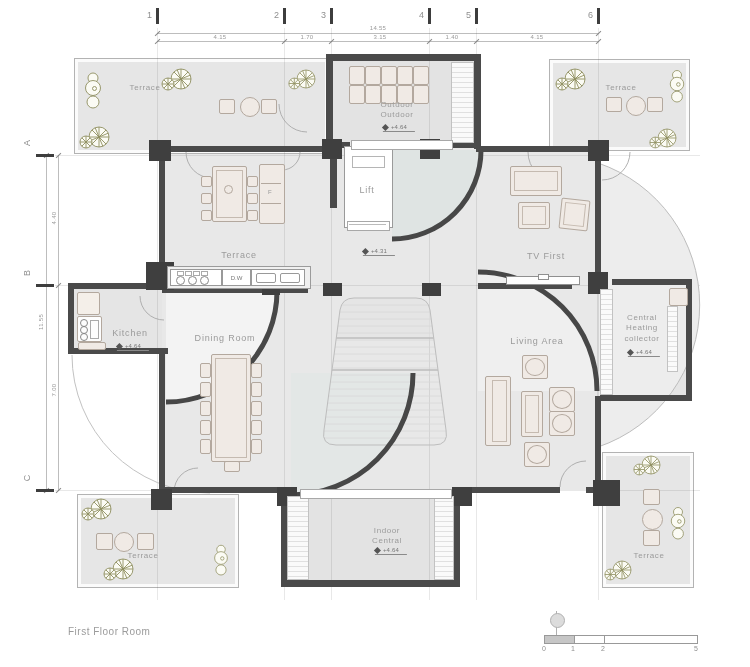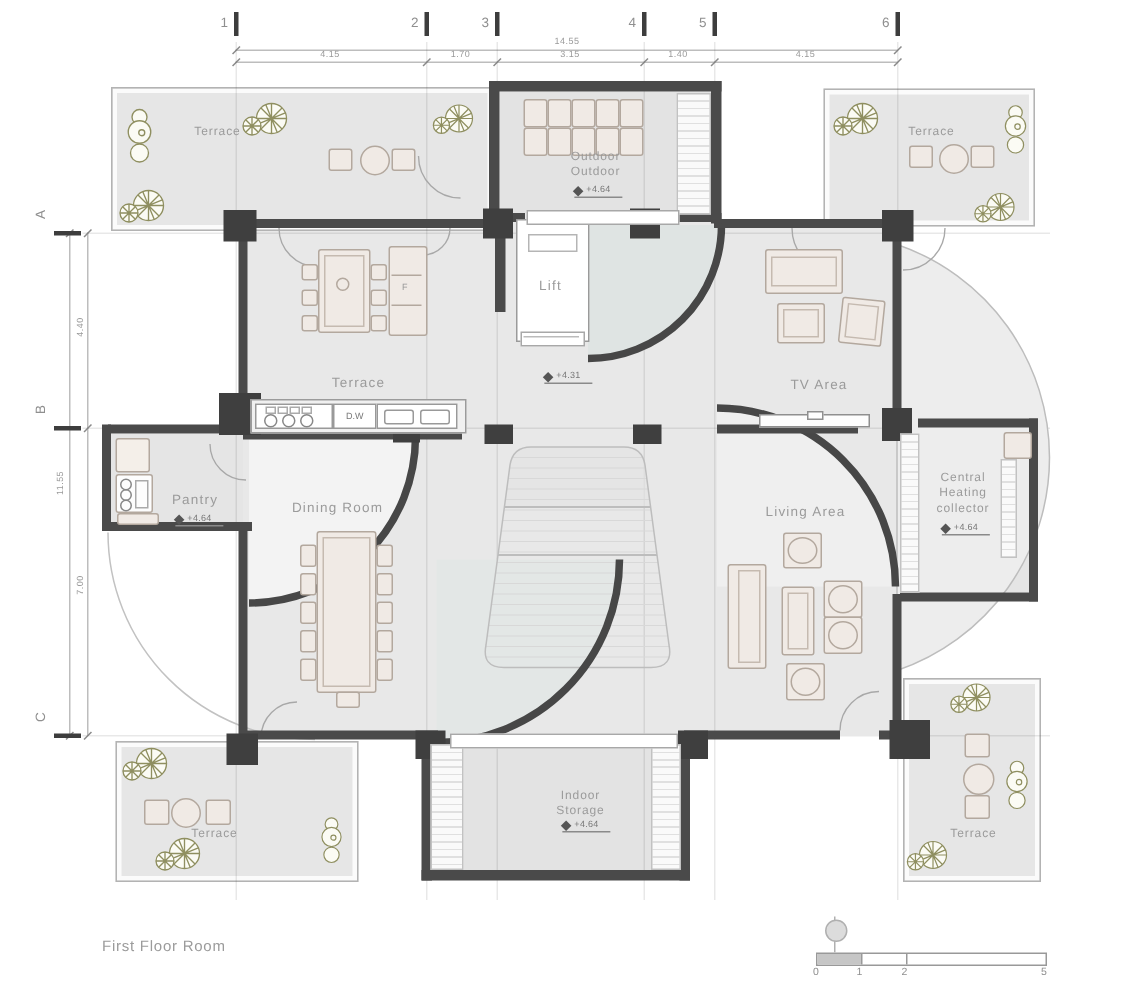--- a/index.html
+++ b/index.html
@@ -369,26 +369,26 @@
   <div class="fc" style="left:642px;top:509px;width:19px;height:19px;"></div>
   <div class="f" style="left:643px;top:530px;width:15px;height:14px;"></div>
 
   <div class="lbl small" style="left:145px;top:88px;">Terrace</div>
   <div class="lbl small" style="left:621px;top:88px;">Terrace</div>
   <div class="lbl small" style="left:143px;top:556px;">Terrace</div>
   <div class="lbl small" style="left:649px;top:556px;">Terrace</div>
   <div class="lbl small" style="left:397px;top:110px;width:58px;white-space:normal;">Outdoor Outdoor</div>
   <div class="lbl" style="left:367px;top:191px;">Lift</div>
   <div class="lbl" style="left:239px;top:256px;">Terrace</div>
-  <div class="lbl" style="left:546px;top:257px;">TV Area</div>
-  <div class="lbl" style="left:130px;top:334px;">Pantry</div>
+  <div class="lbl" style="left:546px;top:257px;">TV First</div>
+  <div class="lbl" style="left:130px;top:334px;">Kitchen</div>
   <div class="lbl" style="left:225px;top:339px;">Dining Room</div>
   <div class="lbl" style="left:537px;top:342px;">Living Area</div>
   <div class="lbl small" style="left:642px;top:329px;width:52px;white-space:normal;">Central Heating collector</div>
-  <div class="lbl small" style="left:387px;top:536px;width:52px;white-space:normal;">Indoor Storage</div>
+  <div class="lbl small" style="left:387px;top:536px;width:52px;white-space:normal;">Indoor Central</div>
 
   <div class="lvl" style="left:399px;top:128px;">
     <span class="lvl-d"></span>
     <span class="lvl-t">+4.64</span>
   </div>
   <div class="lvl" style="left:133px;top:347px;">
     <span class="lvl-d"></span>
     <span class="lvl-t">+4.64</span>
   </div>
   <div class="lvl" style="left:379px;top:252px;">

